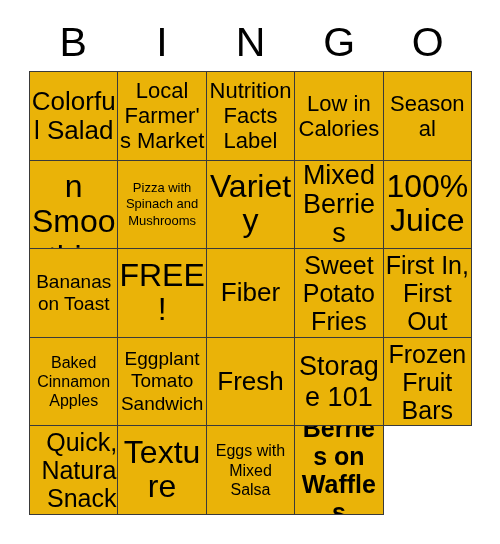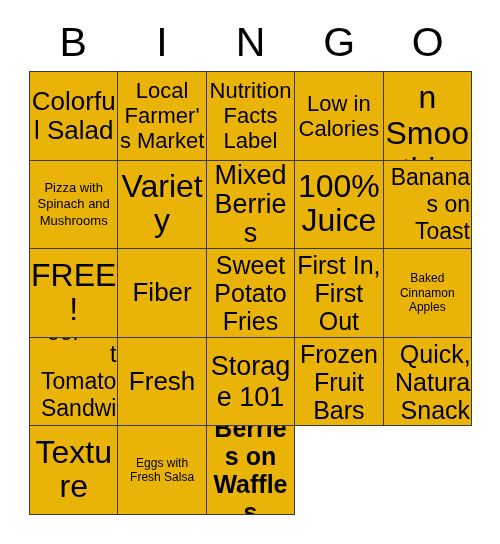--- a/index.html
+++ b/index.html
@@ -78,22 +78,22 @@
     color: #000000;
     word-wrap: break-word;
     white-space: pre-line;
   }
 
   
   .fs-xxl .cell-text { font-size: 26px; line-height: 1.05; }
   .fs-xl  .cell-text { font-size: 32px; line-height: 1.06; }
   .fs-lg  .cell-text { font-size: 27px; line-height: 1.12; }
   .fs-md  .cell-text { font-size: 22px; line-height: 1.15; }
-  .fs-sm  .cell-text { font-size: 23px; line-height: 1.18; text-align: right; }
-  .fs-xs  .cell-text { font-size: 12px; line-height: 1.2; }
+  .fs-sm  .cell-text { font-size: 19px; line-height: 1.18; }
+  .fs-xs  .cell-text { font-size: 16px; line-height: 1.2; }
   .fs-xxs .cell-text { font-size: 13px; line-height: 1.25; }
 </style>
 </head>
 <body>
 
 <div id="card">
 
   <div id="header">
       <div class="header-cell">B</div>
       <div class="header-cell">I</div>
@@ -107,20 +107,23 @@
         <span class="cell-text" style="font-size: 26px;">Colorful Salad</span>
       </div>
       <div class="cell fs-md">
         <span class="cell-text">Local Farmer's Market</span>
       </div>
       <div class="cell fs-md">
         <span class="cell-text">Nutrition Facts Label</span>
       </div>
       <div class="cell fs-md">
         <span class="cell-text">Low in Calories</span>
+      </div>
+      <div class="cell fs-md">
+        <span class="cell-text">Seasonal</span>
       </div>
       <div class="cell fs-lg">
         <span class="cell-text" style="font-size: 32px;">Green Smoothie</span>
       </div>
       <div class="cell fs-xxs">
         <span class="cell-text">Pizza with Spinach and Mushrooms</span>
       </div>
       <div class="cell fs-xl">
         <span class="cell-text">Variety</span>
       </div>
@@ -160,20 +163,20 @@
       <div class="cell fs-lg">
         <span class="cell-text" style="font-size: 25px;">Frozen Fruit Bars</span>
       </div>
       <div class="cell fs-lg">
         <span class="cell-text" style="font-size: 25px; padding-left: 16px;">Quick, Natural Snack</span>
       </div>
       <div class="cell fs-xl">
         <span class="cell-text">Texture</span>
       </div>
       <div class="cell fs-xs">
-        <span class="cell-text">Eggs with Fresh Salsa</span>
+        <span class="cell-text">Eggs with Mixed Salsa</span>
       </div>
       <div class="cell fs-lg">
         <span class="cell-text" style="font-size: 25px; font-weight: bold;">Berries on Waffles</span>
       </div>
     </div>
 
 </div>
 
 </body></html>

